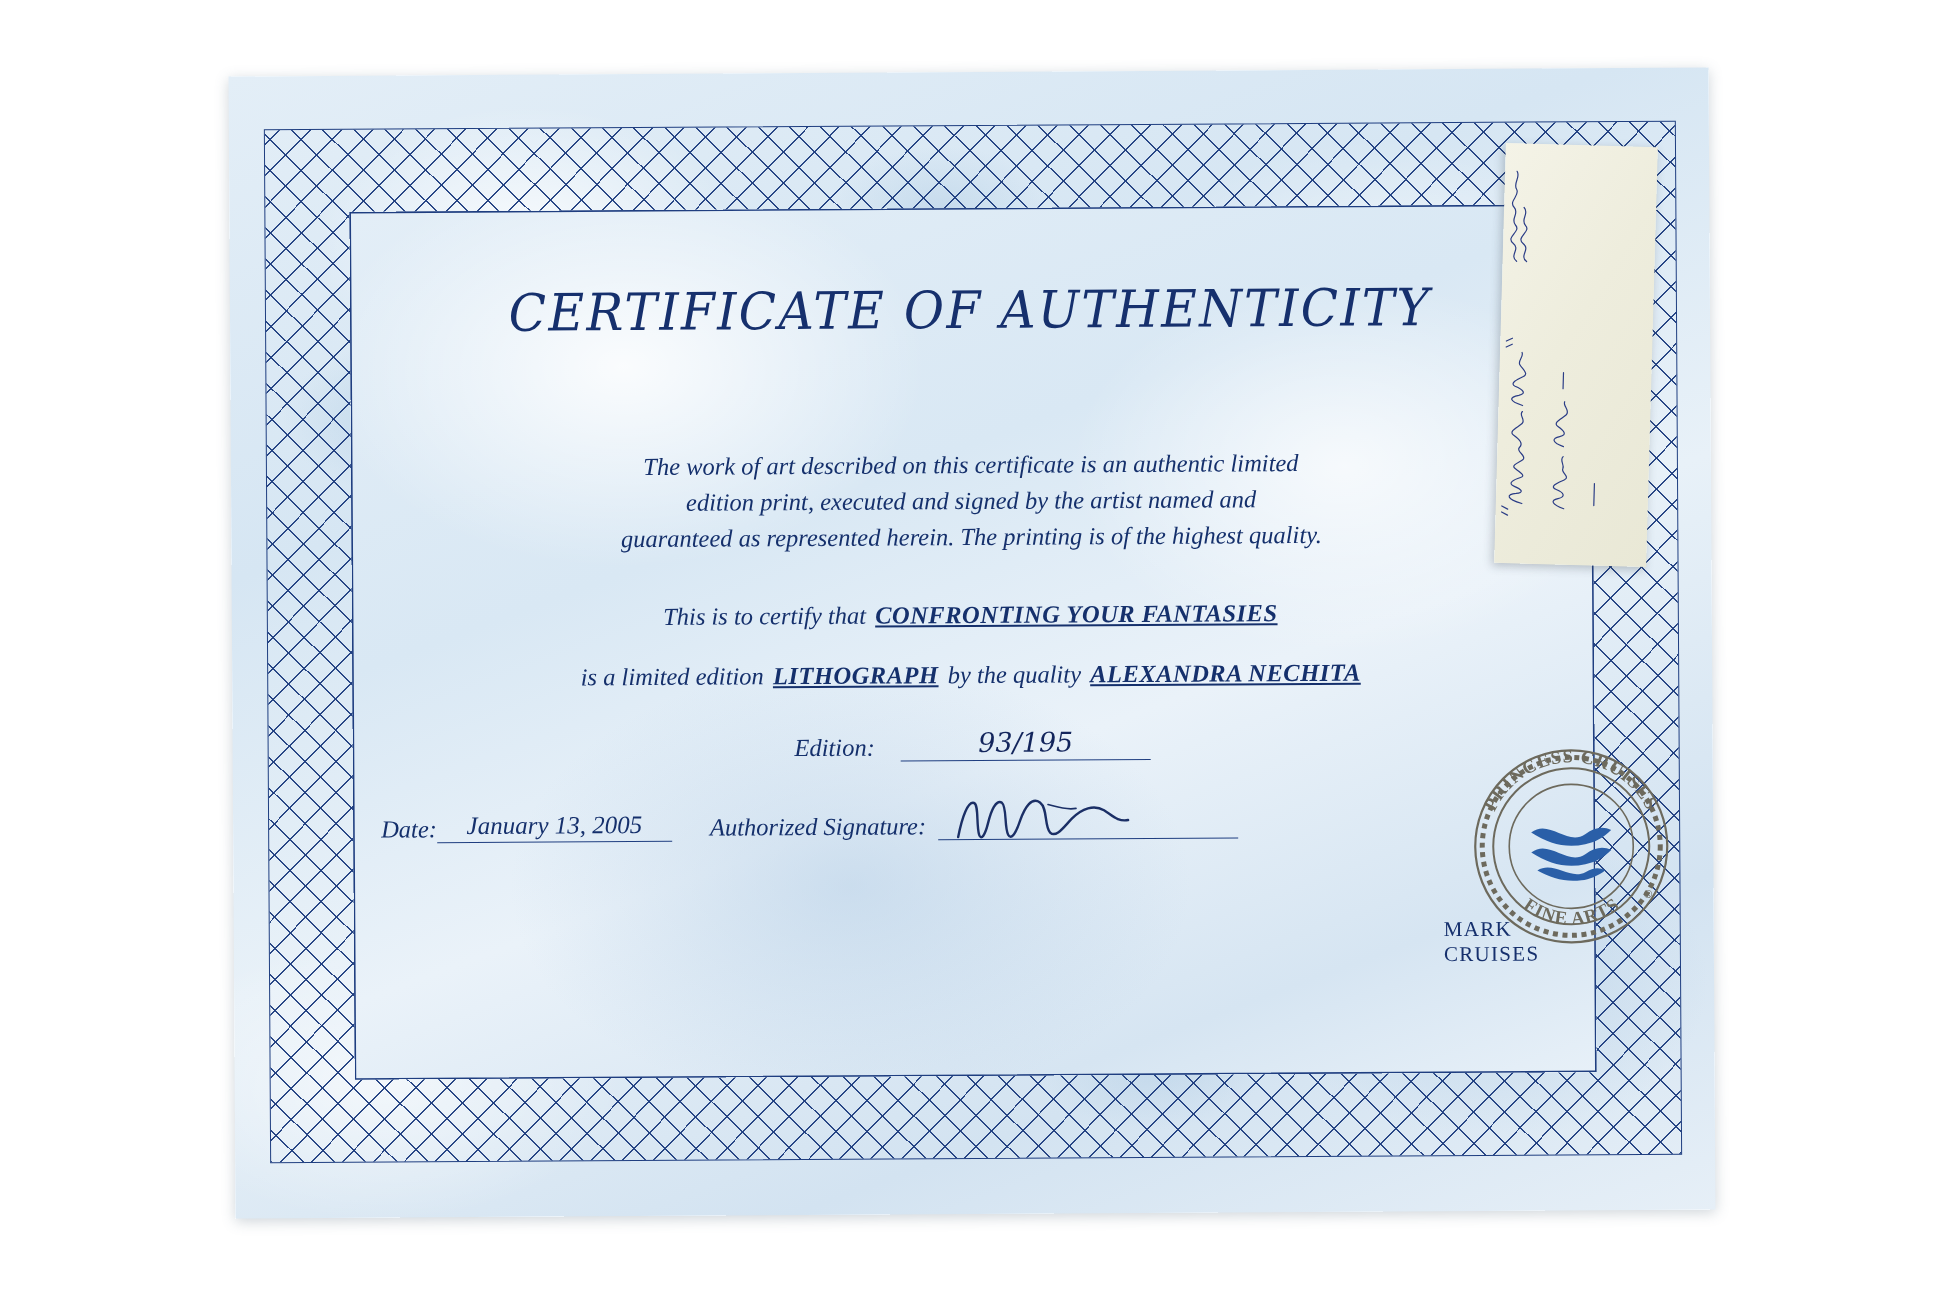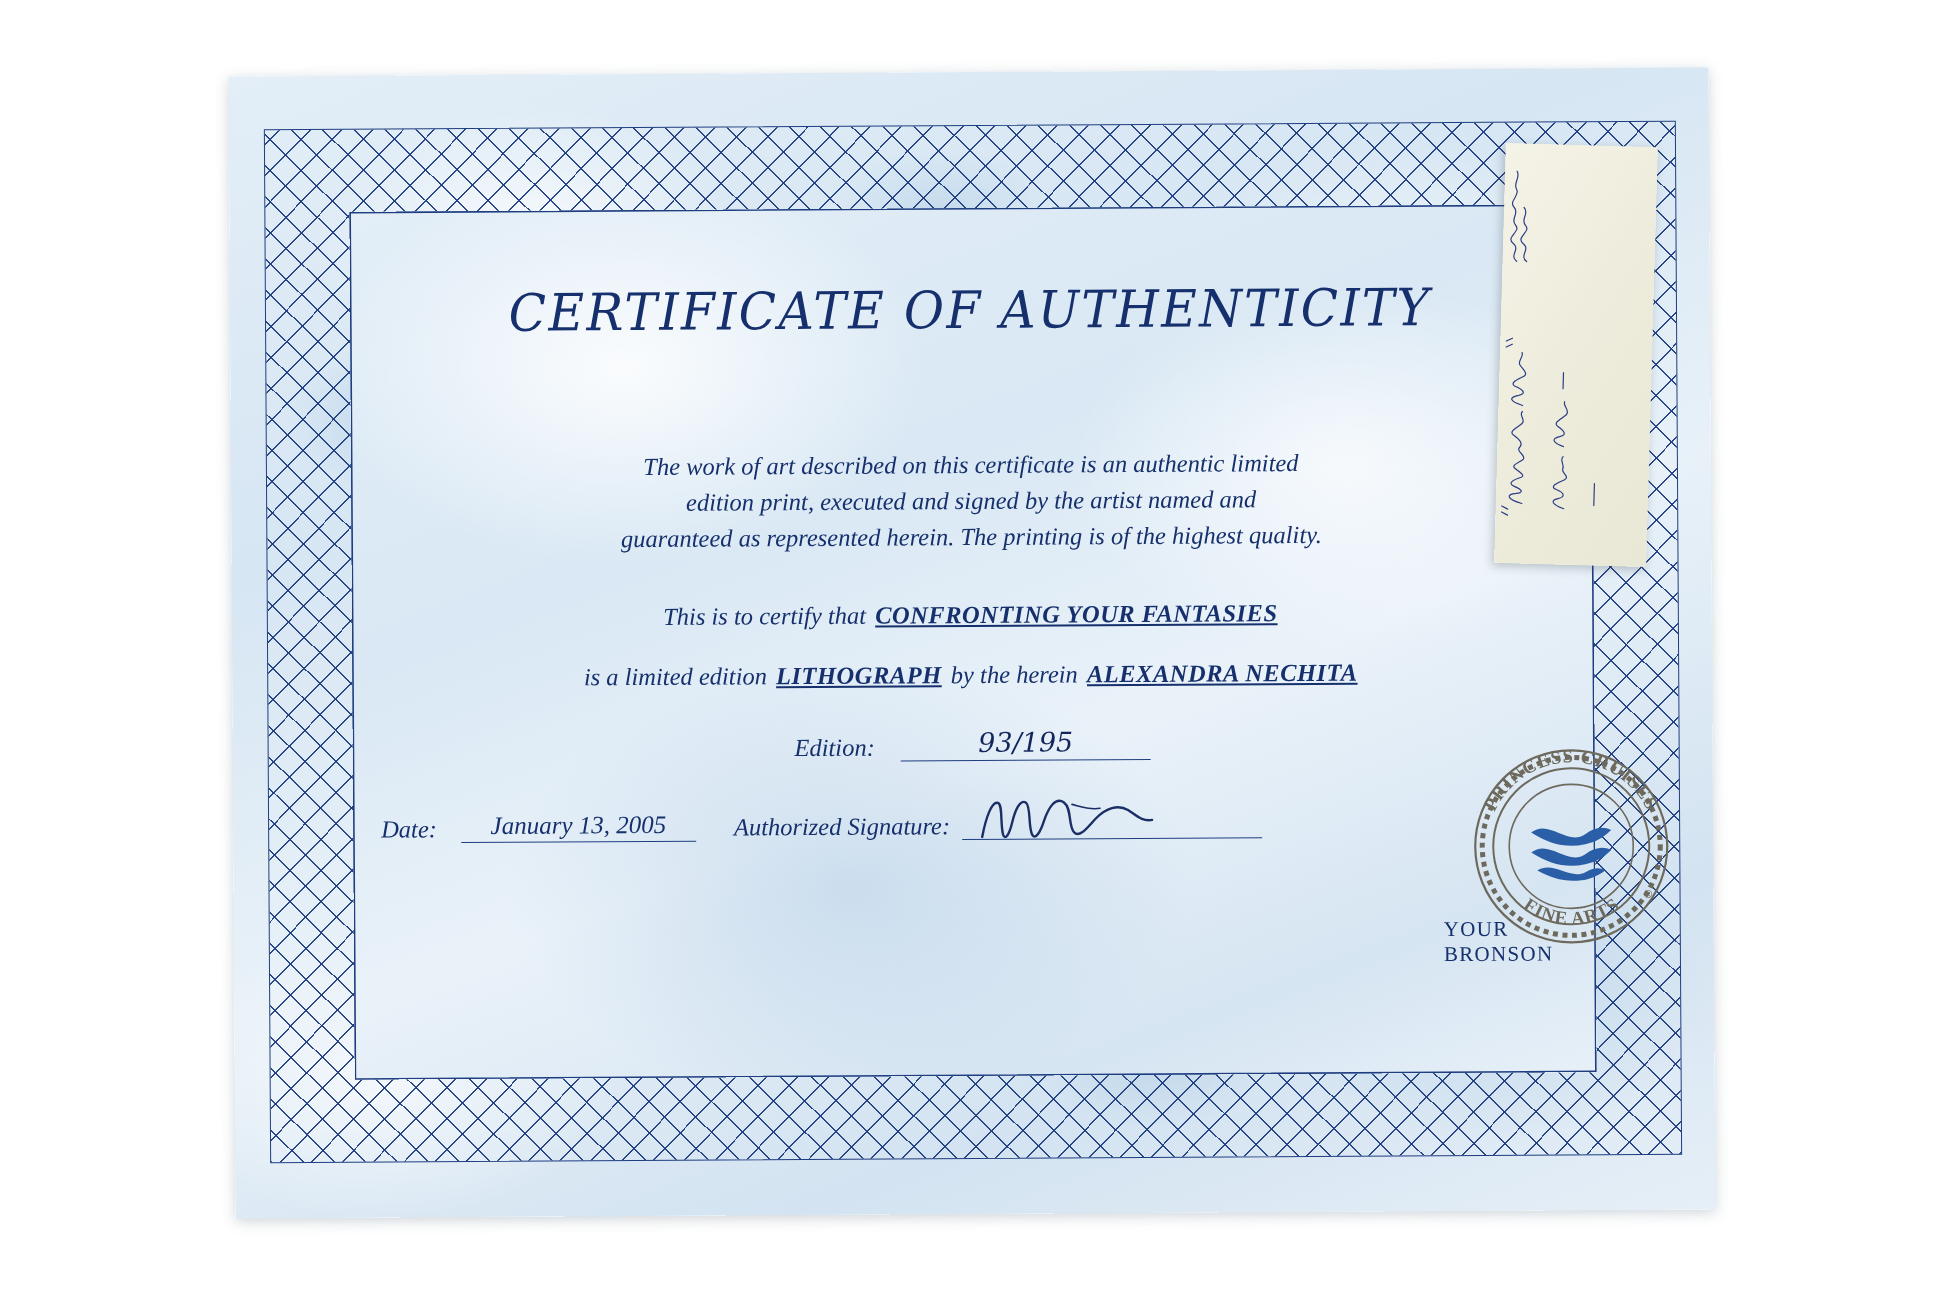--- a/index.html
+++ b/index.html
@@ -149,21 +149,21 @@
 
   #signature-row {
     margin-top: 48px;
     display: flex;
     align-items: flex-end;
     font-style: italic;
     font-size: 24.5px;
     color: #15306c;
     padding-left: 28px;
   }
-  #date-label { margin-right: 24px; }
+  #date-label { margin-right: 0; }
   #date-value {
     width: 235px;
     border-bottom: 1.5px solid #1f3e80;
     text-align: center;
     font-style: italic;
     font-size: 25px;
     padding-bottom: 2px;
   }
   #auth-sig-label { margin-left: 38px; margin-right: 12px; }
   #auth-sig-line {
@@ -253,42 +253,42 @@
     </div>
 
     <div id="certify-line">
       <span>This is to certify that</span>
       <span class="field-underline">CONFRONTING YOUR FANTASIES</span>
     </div>
 
     <div id="lithograph-line">
       <span>is a limited edition</span>
       <span class="field-underline">LITHOGRAPH</span>
-      <span>by the herein</span>
+      <span>by the quality</span>
       <span class="field-underline">ALEXANDRA NECHITA</span>
     </div>
 
     <div id="edition-row">
       <span id="edition-label">Edition:</span>
       <span id="edition-value">93/195</span>
     </div>
 
     <div id="signature-row">
       <span id="date-label">Date:</span>
       <span id="date-value">January 13, 2005</span>
       <span id="auth-sig-label">Authorized Signature:</span>
       <span id="auth-sig-line">
         <svg id="signature-scribble" viewBox="0 0 200 54">
           <path d="M6 46 C10 26, 16 10, 22 12 C27 14, 24 34, 27 44 C29 50, 33 44, 36 32 C39 20, 44 8, 50 12 C55 16, 52 36, 56 44 C59 50, 64 42, 68 30 C73 16, 80 6, 88 12 C96 18, 92 36, 98 42 C104 48, 112 36, 120 28 C130 18, 142 14, 152 20 C160 25, 166 32, 176 30" fill="none" stroke="#1b2f66" stroke-width="2.4" stroke-linecap="round" stroke-linejoin="round"></path>
           <path d="M96 14 C104 16, 114 20, 124 18" fill="none" stroke="#1b2f66" stroke-width="1.6" stroke-linecap="round"></path>
         </svg>
       </span>
     </div>
 
-    <div id="signature-name">YOUR BRONSON</div>
+    <div id="signature-name">MARK CRUISES</div>
   </div>
 
   <svg id="princess-seal" viewBox="0 0 220 220">
     <defs>
       <path id="sealTopArc" d="M 26,110 A 84,84 0 0 1 194,110"></path>
       <path id="sealBottomArc" d="M 32,110 A 78,78 0 0 0 188,110"></path>
     </defs>
     <circle cx="110" cy="110" r="96" fill="none" stroke="#6d6a5d" stroke-width="2.2"></circle>
     <circle cx="110" cy="110" r="89" fill="none" stroke="#6d6a5d" stroke-width="5" stroke-dasharray="5 4.6"></circle>
     <circle cx="110" cy="110" r="78" fill="none" stroke="#6d6a5d" stroke-width="2"></circle>

